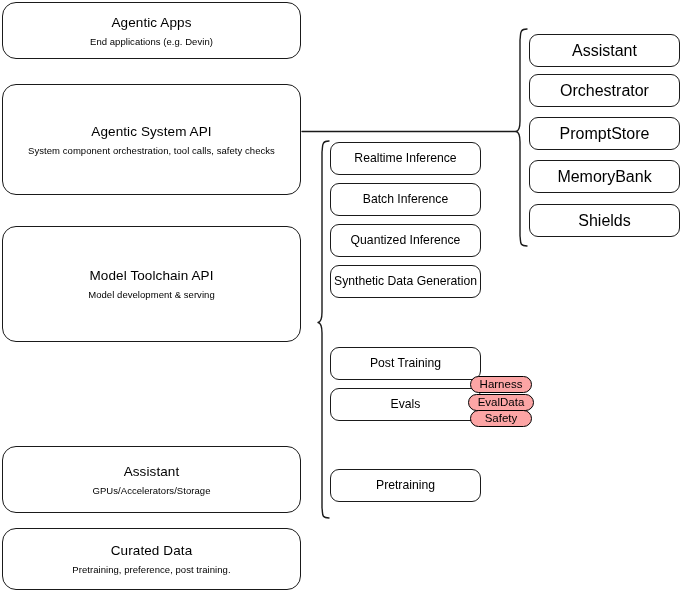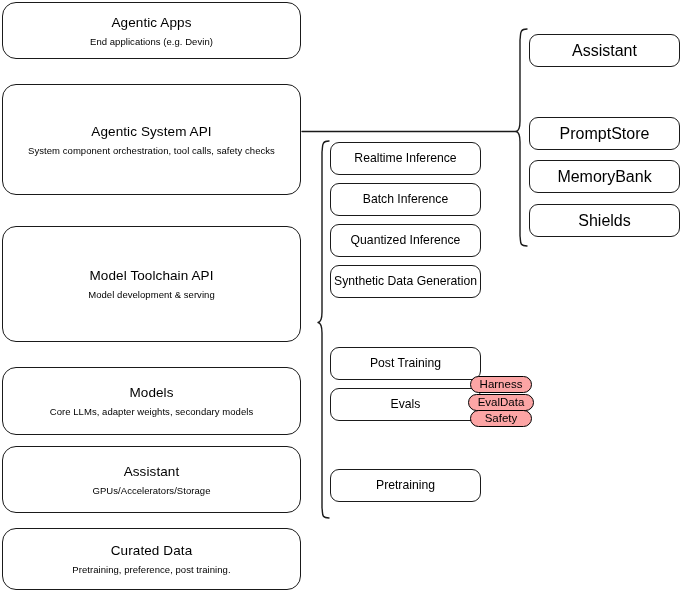--- a/index.html
+++ b/index.html
@@ -147,24 +147,20 @@
   <div class="rbox layer" style="top:84px;height:111px;">
     <div class="title">Agentic System API</div>
     <div class="sub">System component orchestration, tool calls, safety checks</div>
   </div>
 
   <div class="rbox layer" style="top:226px;height:116px;">
     <div class="title">Model Toolchain API</div>
     <div class="sub">Model development &amp; serving</div>
   </div>
 
-  <div class="rbox layer" style="top:367px;height:68px;">
-    <div class="title">Models</div>
-    <div class="sub">Core LLMs, adapter weights, secondary models</div>
-  </div>
 
   <div class="rbox layer" style="top:446px;height:67px;">
     <div class="title">Assistant</div>
     <div class="sub">GPUs/Accelerators/Storage</div>
   </div>
 
   <div class="rbox layer" style="top:528px;height:62px;">
     <div class="title">Curated Data</div>
     <div class="sub">Pretraining, preference, post training.</div>
   </div>
@@ -197,20 +193,23 @@
   <div class="pill" style="left:468px;top:394px;width:66px;">
     <span>EvalData</span>
   </div>
   <div class="pill" style="left:470px;top:410px;width:62px;">
     <span>Safety</span>
   </div>
 
   <div class="rbox right" style="top:34px;">
     <div class="title">Assistant</div>
   </div>
+  <div class="rbox right" style="top:74px;">
+    <div class="title">Orchestrator</div>
+  </div>
   <div class="rbox right" style="top:117px;">
     <div class="title">PromptStore</div>
   </div>
   <div class="rbox right" style="top:160px;">
     <div class="title">MemoryBank</div>
   </div>
   <div class="rbox right" style="top:204px;">
     <div class="title">Shields</div>
   </div>
 

